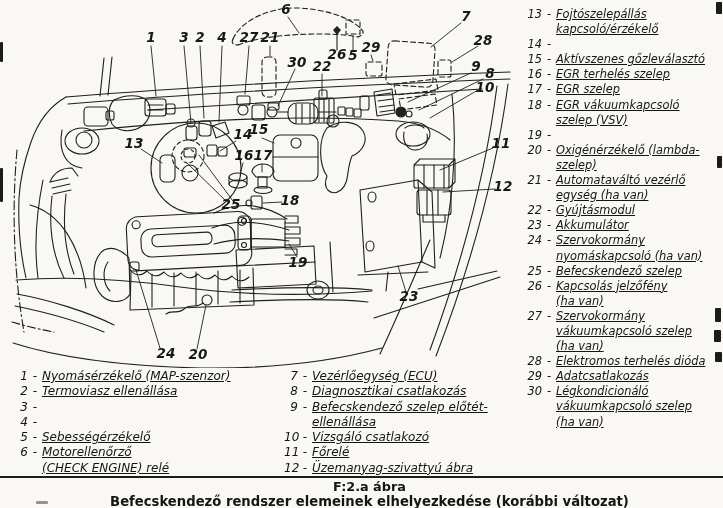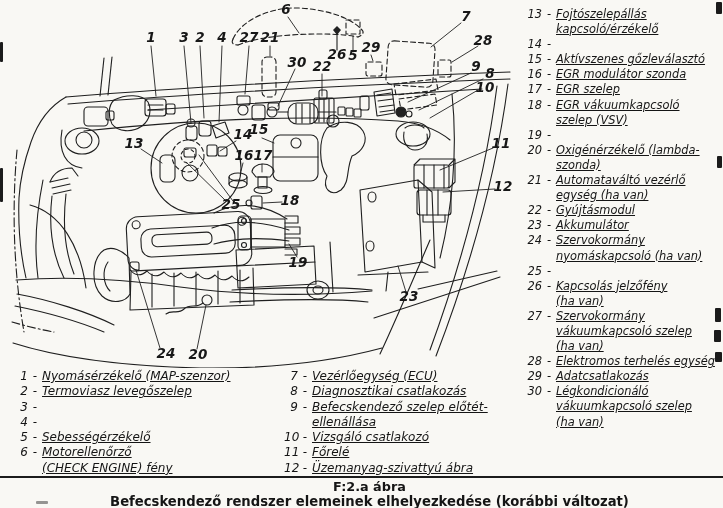--- a/index.html
+++ b/index.html
@@ -326,40 +326,40 @@
 
   <div class="col col-left">
     <div class="row">
         <span class="num">1</span>
         <span class="dash">-</span>
         <span class="txt">Nyomásérzékelő (MAP-szenzor)</span>
       </div>
     <div class="row">
         <span class="num">2</span>
         <span class="dash">-</span>
-        <span class="txt">Termoviasz levegőszelep</span>
+        <span class="txt">Termoviasz ellenállása</span>
       </div>
     <div class="row">
         <span class="num">3</span>
         <span class="dash">-</span>
       </div>
     <div class="row">
         <span class="num">4</span>
         <span class="dash">-</span>
       </div>
     <div class="row">
         <span class="num">5</span>
         <span class="dash">-</span>
         <span class="txt">Sebességérzékelő</span>
       </div>
     <div class="row">
         <span class="num">6</span>
         <span class="dash">-</span>
         <span class="txt">Motorellenőrző
-(CHECK ENGINE) fény</span>
+(CHECK ENGINE) relé</span>
       </div>
   </div>
 
   <div class="col col-mid">
     <div class="row">
         <span class="num">7</span>
         <span class="dash">-</span>
         <span class="txt">Vezérlőegység (ECU)</span>
       </div>
     <div class="row">
@@ -402,42 +402,42 @@
         <span class="dash">-</span>
       </div>
     <div class="row">
         <span class="num">15</span>
         <span class="dash">-</span>
         <span class="txt">Aktívszenes gőzleválasztó</span>
       </div>
     <div class="row">
         <span class="num">16</span>
         <span class="dash">-</span>
-        <span class="txt">EGR modulátor szonda</span>
+        <span class="txt">EGR terhelés szelep</span>
       </div>
     <div class="row">
         <span class="num">17</span>
         <span class="dash">-</span>
         <span class="txt">EGR szelep</span>
       </div>
     <div class="row">
         <span class="num">18</span>
         <span class="dash">-</span>
         <span class="txt">EGR vákuumkapcsoló
 szelep (VSV)</span>
       </div>
     <div class="row">
         <span class="num">19</span>
         <span class="dash">-</span>
       </div>
     <div class="row">
         <span class="num">20</span>
         <span class="dash">-</span>
         <span class="txt">Oxigénérzékelő (lambda-
-szonda)</span>
+szelep)</span>
       </div>
     <div class="row">
         <span class="num">21</span>
         <span class="dash">-</span>
         <span class="txt">Automataváltó vezérlő
 egység (ha van)</span>
       </div>
     <div class="row">
         <span class="num">22</span>
         <span class="dash">-</span>
@@ -450,38 +450,39 @@
       </div>
     <div class="row">
         <span class="num">24</span>
         <span class="dash">-</span>
         <span class="txt">Szervokormány
 nyomáskapcsoló (ha van)</span>
       </div>
     <div class="row">
         <span class="num">25</span>
         <span class="dash">-</span>
+        <span class="txt">Befecskendező szelep</span>
       </div>
     <div class="row">
         <span class="num">26</span>
         <span class="dash">-</span>
         <span class="txt">Kapcsolás jelzőfény
 (ha van)</span>
       </div>
     <div class="row">
         <span class="num">27</span>
         <span class="dash">-</span>
         <span class="txt">Szervokormány
 vákuumkapcsoló szelep
 (ha van)</span>
       </div>
     <div class="row">
         <span class="num">28</span>
         <span class="dash">-</span>
-        <span class="txt">Elektromos terhelés egység</span>
+        <span class="txt">Elektromos terhelés dióda</span>
       </div>
     <div class="row">
         <span class="num">29</span>
         <span class="dash">-</span>
         <span class="txt">Adatcsatlakozás</span>
       </div>
     <div class="row">
         <span class="num">30</span>
         <span class="dash">-</span>
         <span class="txt">Légkondicionáló

